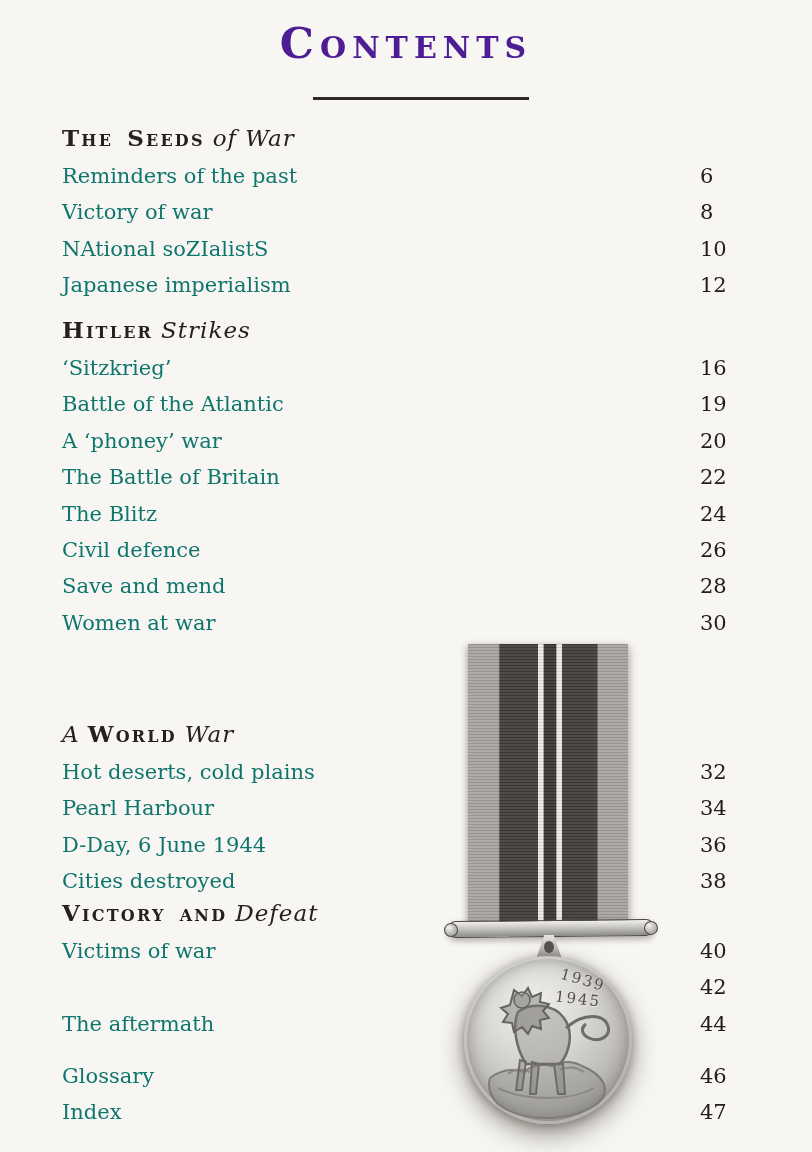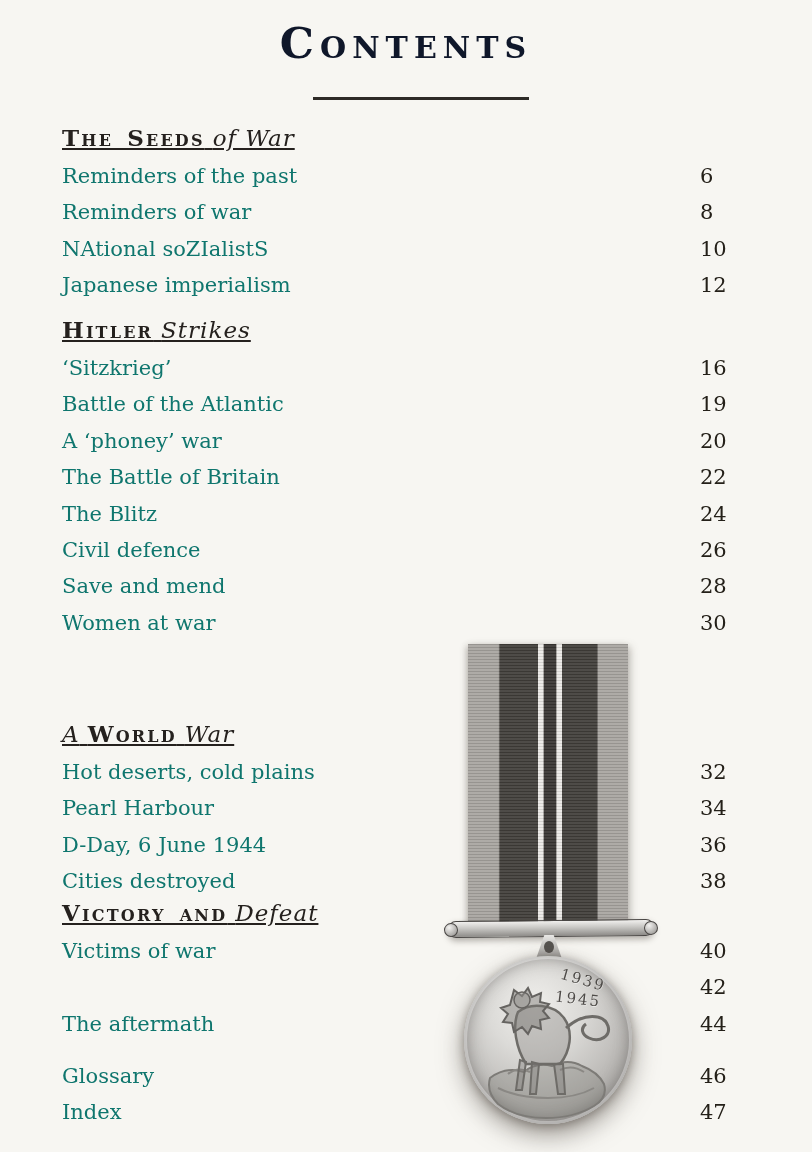--- a/index.html
+++ b/index.html
@@ -12,33 +12,33 @@
     font-family:"DejaVu Serif","Liberation Serif",serif;
     color:#211e1b;
   }
   
   .title-block{position:absolute;top:18px;left:0;width:100%;text-align:center;}
   .title-block h1{
     margin:0;
     font-size:43px;font-weight:600;
     font-variant:small-caps;
     letter-spacing:6px;
-    color:#0f172a;
+    color:#4c1d95;
   }
   .title-rule{
     position:absolute;top:97px;left:calc(50% + 15px);
     transform:translateX(-50%);
     width:216px;height:2.5px;background:#2e2b27;
   }
   
   .toc-section{position:absolute;left:62px;width:700px;}
   .sec-1{top:118px;} .sec-2{top:310px;} .sec-3{top:714px;} .sec-4{top:893px;} .sec-5{top:1058px;}
   .sec-heading{
     margin:0;height:40px;line-height:40px;
-    font-size:23px;font-weight:600;color:#25211e;text-decoration:underline;
+    font-size:23px;font-weight:600;color:#25211e;
   }
   .sec-heading .caps{font-variant:small-caps;letter-spacing:2.2px;word-spacing:4px;}
   .sec-heading .ital{font-style:italic;font-weight:500;letter-spacing:1px;}
   .toc-row{position:relative;height:36.4px;line-height:36.4px;font-size:21px;}
   .toc-row .label{color:#0f766e;}
   .toc-row .pagenum{position:absolute;left:638px;top:0;color:#242019;}
   
   .medal{position:absolute;left:450px;top:644px;width:212px;height:508px;z-index:1;}
   .ribbon{
     position:absolute;left:18px;top:0;width:160px;height:282px;
@@ -105,21 +105,21 @@
   <section class="toc-section sec-1">
     <h2 class="sec-heading">
       <span class="caps">The Seeds</span>
       <span class="ital">of War</span>
     </h2>
     <div class="toc-row">
       <span class="label">Reminders of the past</span>
       <span class="pagenum">6</span>
     </div>
     <div class="toc-row">
-      <span class="label">Reminders of war</span>
+      <span class="label">Victory of war</span>
       <span class="pagenum">8</span>
     </div>
     <div class="toc-row">
       <span class="label">NAtional soZIalistS</span>
       <span class="pagenum">10</span>
     </div>
     <div class="toc-row">
       <span class="label">Japanese imperialism</span>
       <span class="pagenum">12</span>
     </div>

